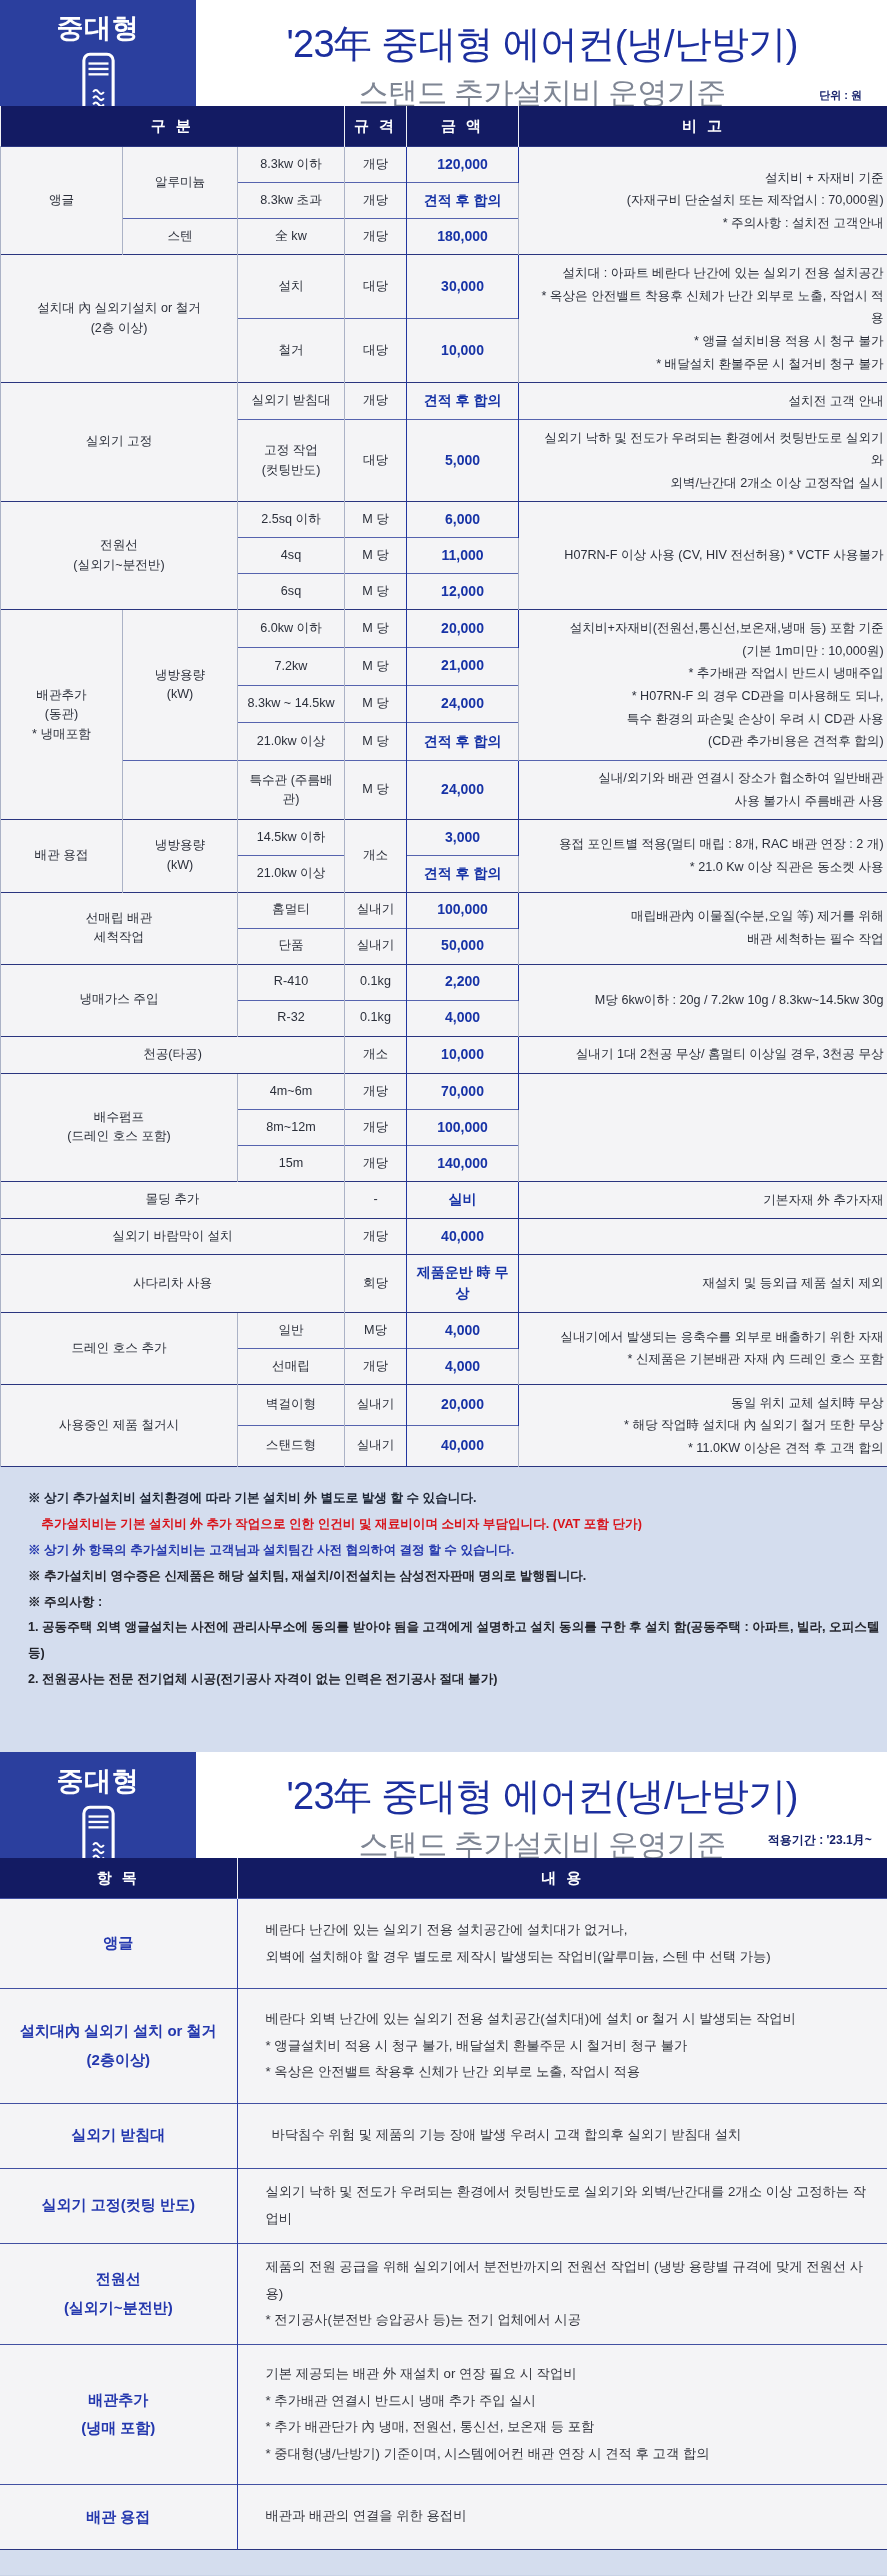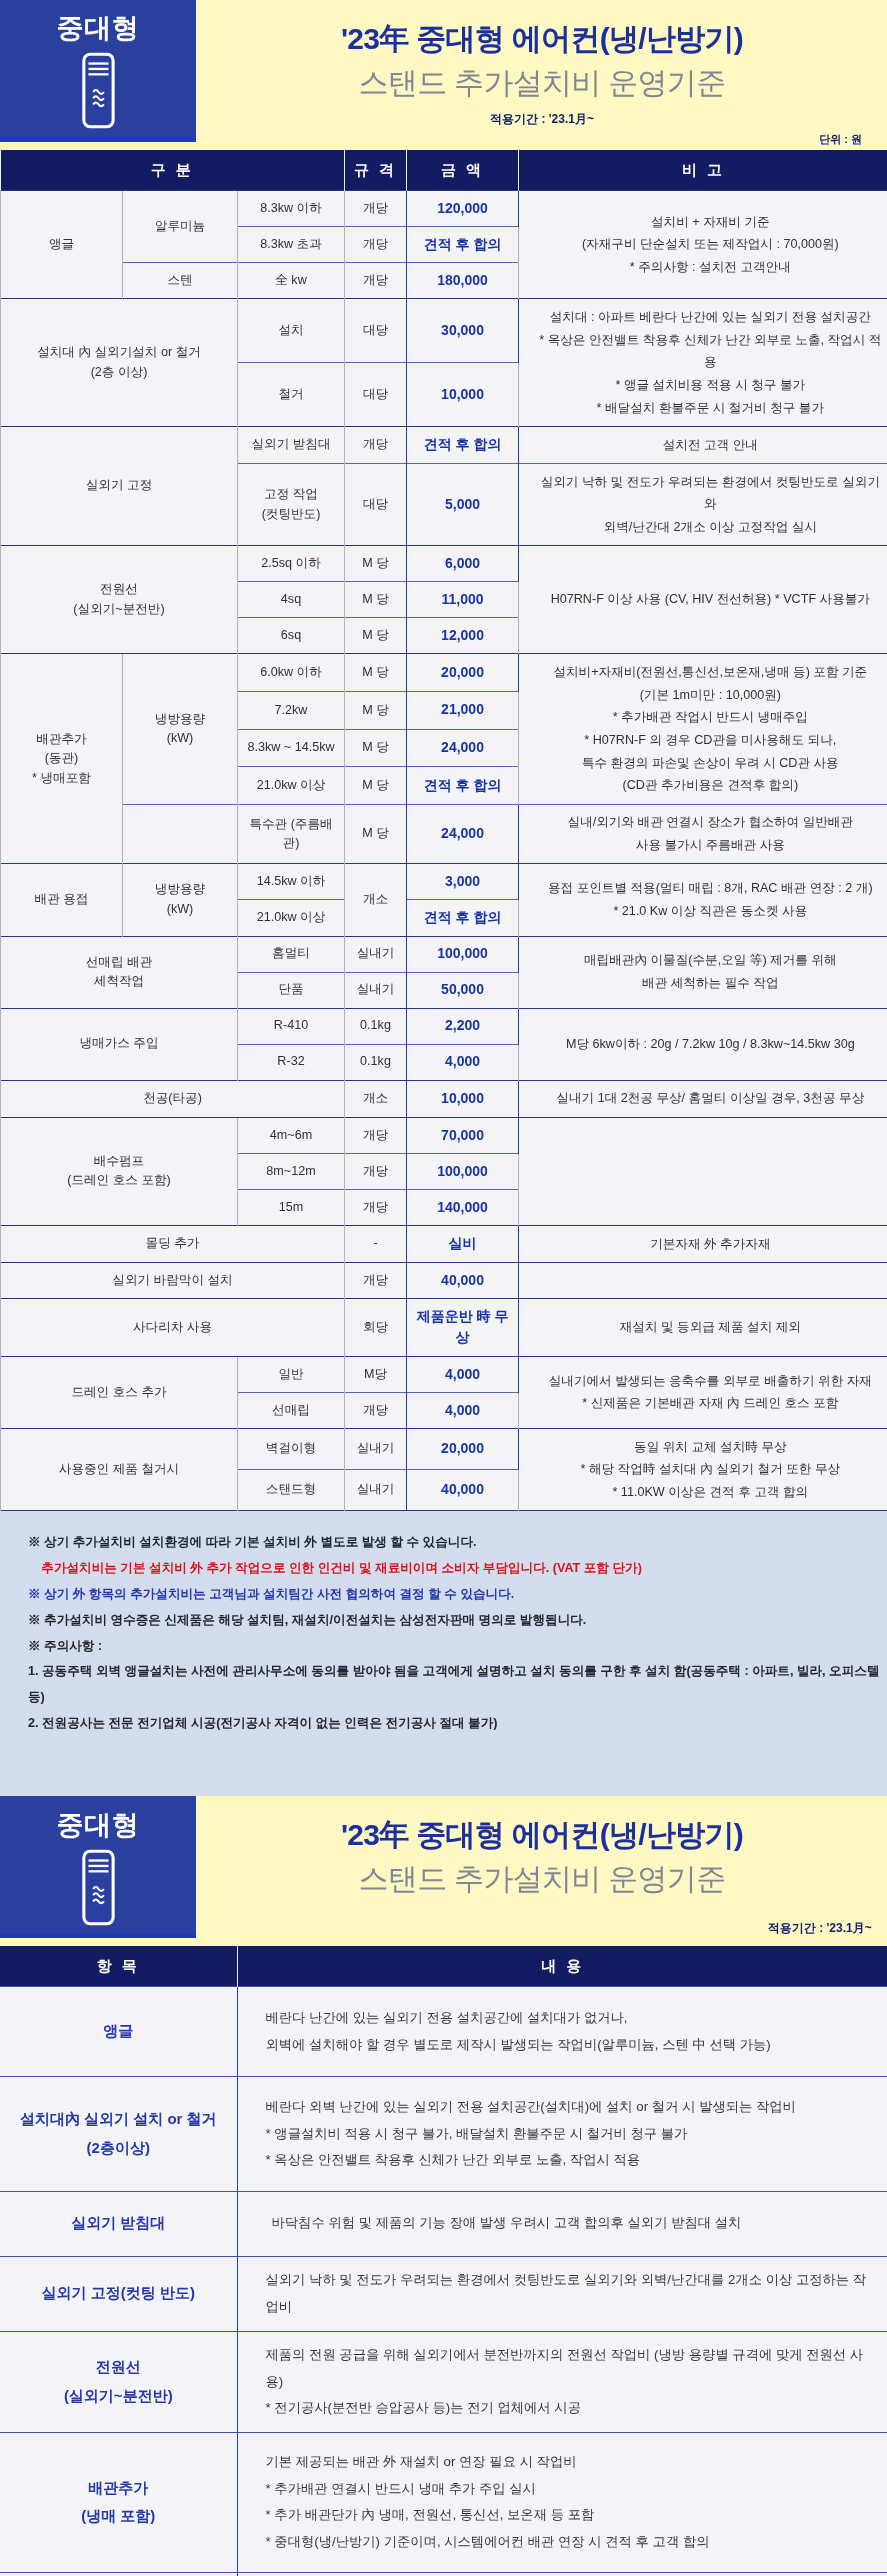--- a/index.html
+++ b/index.html
@@ -1,38 +1,38 @@
 <!DOCTYPE html>
 <html style="font-size:12px"><head>
 <meta charset="utf-8">
 <style>
   html,body{margin:0;padding:0;background:#c9d3e6;}
   .page{width:888px;margin:0 auto;background:#d4ddee;font-family:"Liberation Sans",sans-serif;padding-bottom:25px;}
   section.sheet{width:888px;}
   
-  .hd{position:relative;height:150px;background:#fef9c3;overflow:hidden;}
+  .hd{position:relative;height:106px;background:#ffffff;overflow:hidden;}
   .badge-col{position:absolute;left:0;top:0;width:196px;height:138px;background:#2b3f9e;border-bottom:4.4px solid #1d38bb;
              display:flex;flex-direction:column;align-items:center;}
   .badge-label{color:#ffffff;font-size:27px;font-weight:bold;margin-top:10.4px;letter-spacing:0.7px;}
   .badge-icon{margin-top:6px;}
   .hd-main{position:absolute;left:196px;top:0;right:0;height:100%;text-align:center;}
-  .title1{margin-top:19px;font-size:30px;font-weight:bold;color:#1c2f9e;letter-spacing:-0.7px;}
+  .title1{margin-top:19px;font-size:38px;font-weight:normal;color:#1c2f9e;letter-spacing:-0.7px;}
   .title2{margin-top:3px;font-size:30px;font-weight:normal;color:#7f8694;letter-spacing:-0.7px;}
   .period-center{margin-top:7.4px;font-size:12px;font-weight:bold;color:#15216b;}
   .period-right{position:absolute;right:16.3px;bottom:9px;font-size:12px;font-weight:bold;color:#15216b;}
   .unit{position:absolute;right:26px;bottom:3px;font-size:11px;font-weight:bold;color:#15216b;}
   
   table{border-collapse:collapse;width:888px;background:#f4f4f6;table-layout:fixed;}
   #t1 th,#t2 th{background:#131b63;color:#fff;font-size:15px;font-weight:bold;height:38px;letter-spacing:3px;border-left:1.5px solid #eef0f6;}
   #t1 th:first-child,#t2 th:first-child{border-left:none;}
   #t1 td{border-top:0.7px solid #5563ae;border-left:0.7px solid #abb2c6;font-size:12.6px;color:#2b2f3a;
          padding:6.7px 4.4px;text-align:center;white-space:pre-line;line-height:1.55;}
   #t1 tr.gs td{border-top:1.5px solid #2a357f;}
   #t1 td.amt{border-left:1.5px solid #2236a0;border-right:1.5px solid #2236a0;color:#1733a6;font-weight:bold;font-size:14px;}
-  #t1 td.rem{text-align:center;padding-left:18px;line-height:1.8;}
+  #t1 td.rem{text-align:right;padding-left:18px;line-height:1.8;}
   #t1{border-bottom:1.5px solid #2a357f;padding-left:8px;}
   
   .notes{padding:19px 0 7.4px 28px;}
   .note-line{font-size:12.6px;font-weight:bold;line-height:2.05;}
   .note-dark{color:#1c2433;} .note-blue{color:#2438ae;} .note-red{color:#d8131a;} .note-black{color:#23252c;}
   .note-indent{padding-left:13.3px;}
   .gap{height:52px;}
   
   #t2 td{border-top:1.5px solid #4250a2;font-size:13.3px;vertical-align:middle;white-space:pre-line;}
   #t2 td.item{color:#2438ae;font-weight:bold;font-size:15px;text-align:center;border-right:1.5px solid #2c3da6;line-height:1.9;}

